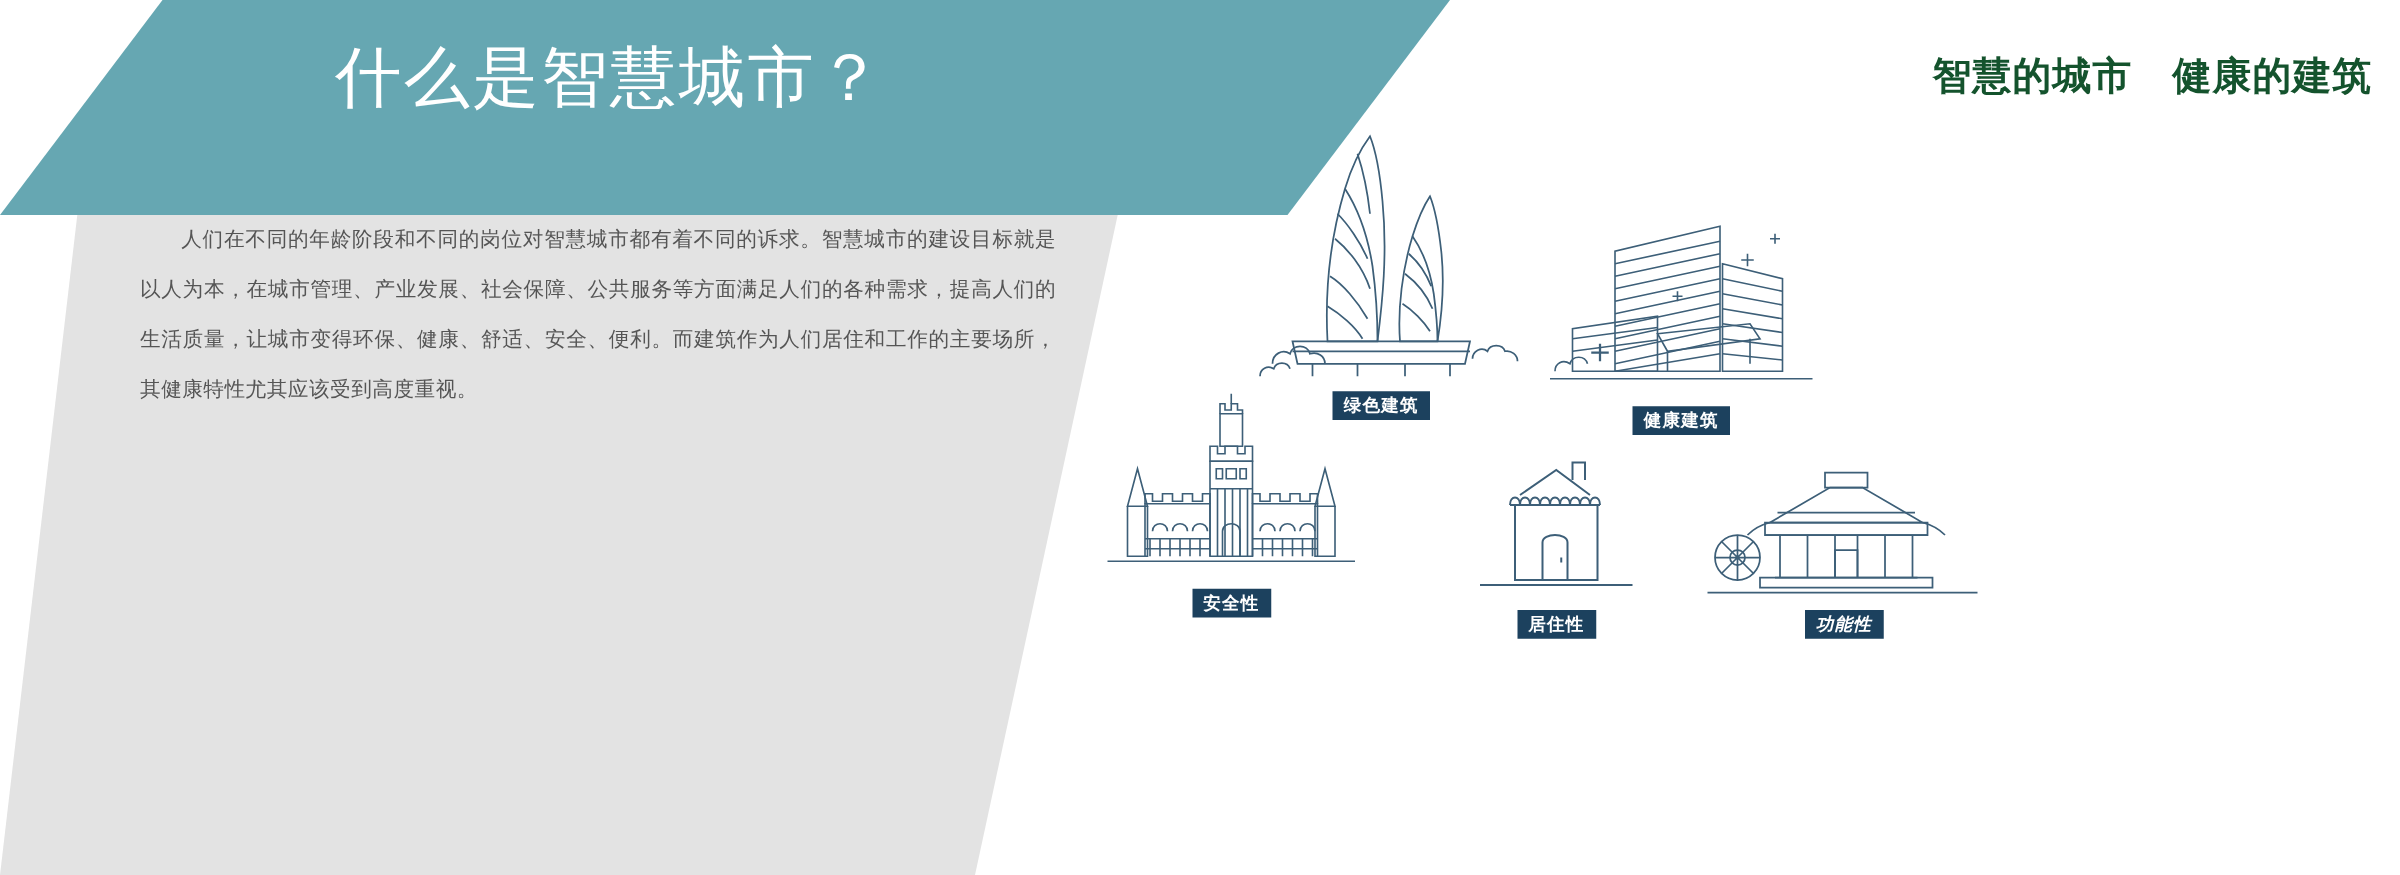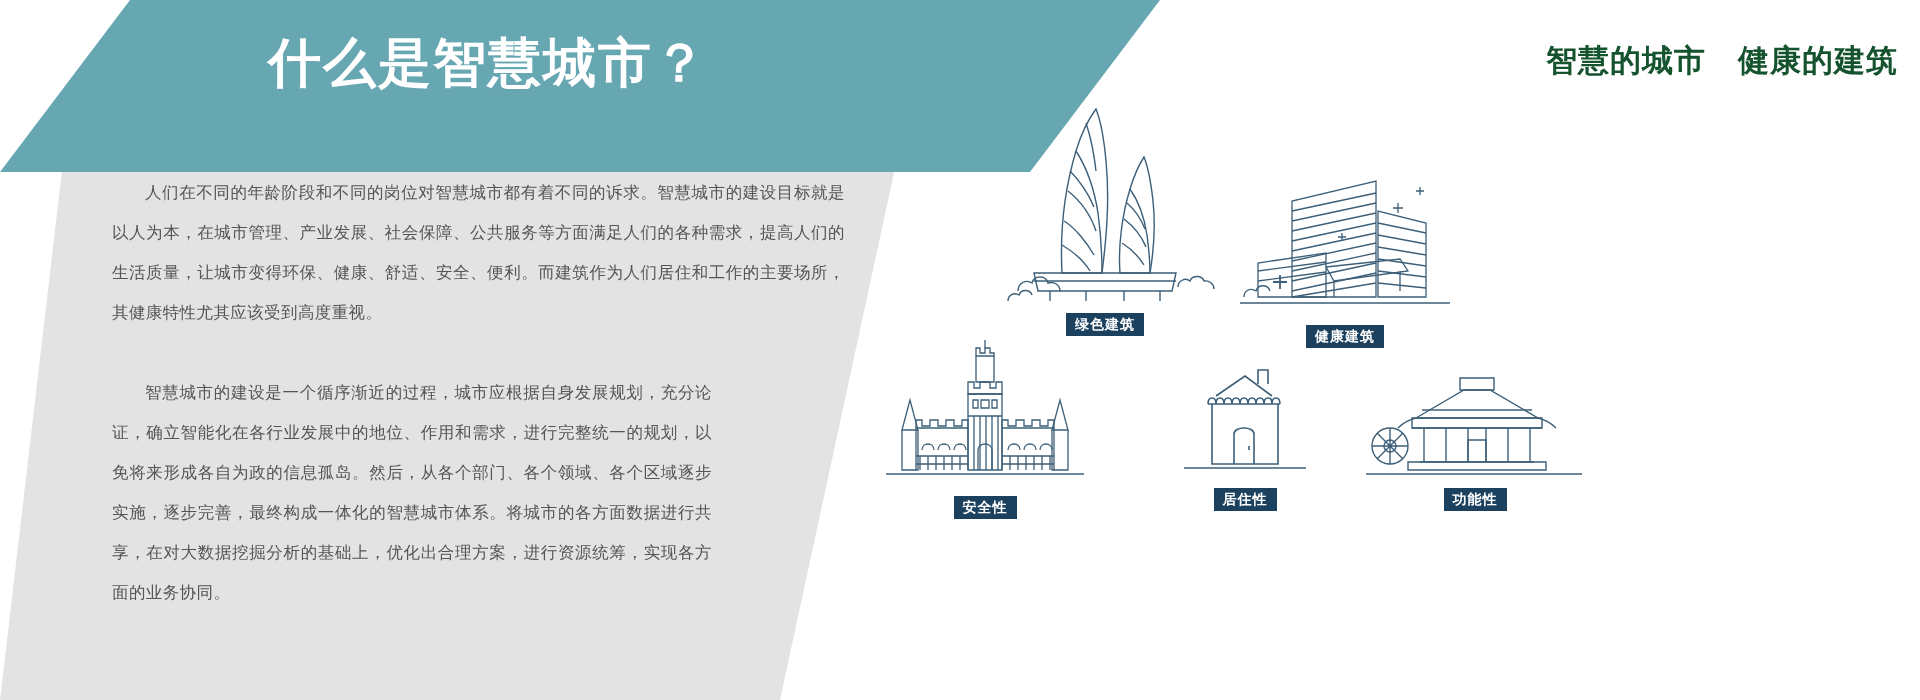--- a/index.html
+++ b/index.html
@@ -26,21 +26,21 @@
     background: #66a7b2;
     clip-path: polygon(130px 0, 1160px 0, 1030px 172px, 0 172px);
     z-index: 2;
   }
   .header-title {
     position: absolute;
     left: 268px;
     top: 34px;
     font-size: 53px;
     line-height: 1.1;
-    font-weight: bold;
+    font-weight: normal;
     color: #ffffff;
     letter-spacing: 2px;
     white-space: nowrap;
     z-index: 3;
   }
 
   .header-right-title {
     position: absolute;
     right: 22px;
     top: 40px;
@@ -106,35 +106,34 @@
     font-size: 14px;
     font-weight: bold;
     letter-spacing: 1px;
     line-height: 1;
     white-space: nowrap;
   }
 
   
   .cell-green   { left: 160px; top: 0px;   width: 230px; }
   .cell-health  { left: 400px; top: 72px;  width: 230px; }
-  .cell-safety  { left: 10px;  top: 243px; width: 290px; }
+  .cell-safety  { left: 10px;  top: 218px; width: 290px; }
   .cell-livable { left: 320px; top: 265px; width: 190px; }
-  .cell-funcs   { left: 530px; top: 275px; width: 230px; }
+  .cell-funcs   { left: 530px; top: 275px; width: 230px; font-style: italic; }
 </style>
 </head>
 <body>
 
 <div class="body-panel"></div>
 <div class="header-banner"></div>
 <div class="header-title">什么是智慧城市？</div>
 <div class="header-right-title">智慧的城市　健康的建筑</div>
 
 <div class="body-copy">
   <p class="p1">人们在不同的年龄阶段和不同的岗位对智慧城市都有着不同的诉求。智慧城市的建设目标就是以人为本，在城市管理、产业发展、社会保障、公共服务等方面满足人们的各种需求，提高人们的生活质量，让城市变得环保、健康、舒适、安全、便利。而建筑作为人们居住和工作的主要场所，其健康特性尤其应该受到高度重视。</p>
-  <p class="p2">智慧城市的建设是一个循序渐近的过程，城市应根据自身发展规划，充分论证，确立智能化在各行业发展中的地位、作用和需求，进行完整统一的规划，以免将来形成各自为政的信息孤岛。然后，从各个部门、各个领域、各个区域逐步实施，逐步完善，最终构成一体化的智慧城市体系。将城市的各方面数据进行共享，在对大数据挖掘分析的基础上，优化出合理方案，进行资源统筹，实现各方面的业务协同。</p>
 </div>
 
 <div class="illustrations">
 
   <div class="icon-cell cell-health">
     <svg class="icon-art" width="230" height="150" viewBox="0 0 230 150" fill="none" stroke="#3d5f78" stroke-width="1.3">
 
       <path d="M62 130 L62 34 L146 14 L146 130 Z"></path>
       <path d="M62 44 L146 26 M62 54 L146 36 M62 64 L146 46 M62 74 L146 56
                M62 84 L146 66 M62 94 L146 76 M62 104 L146 86 M62 114 L146 96

